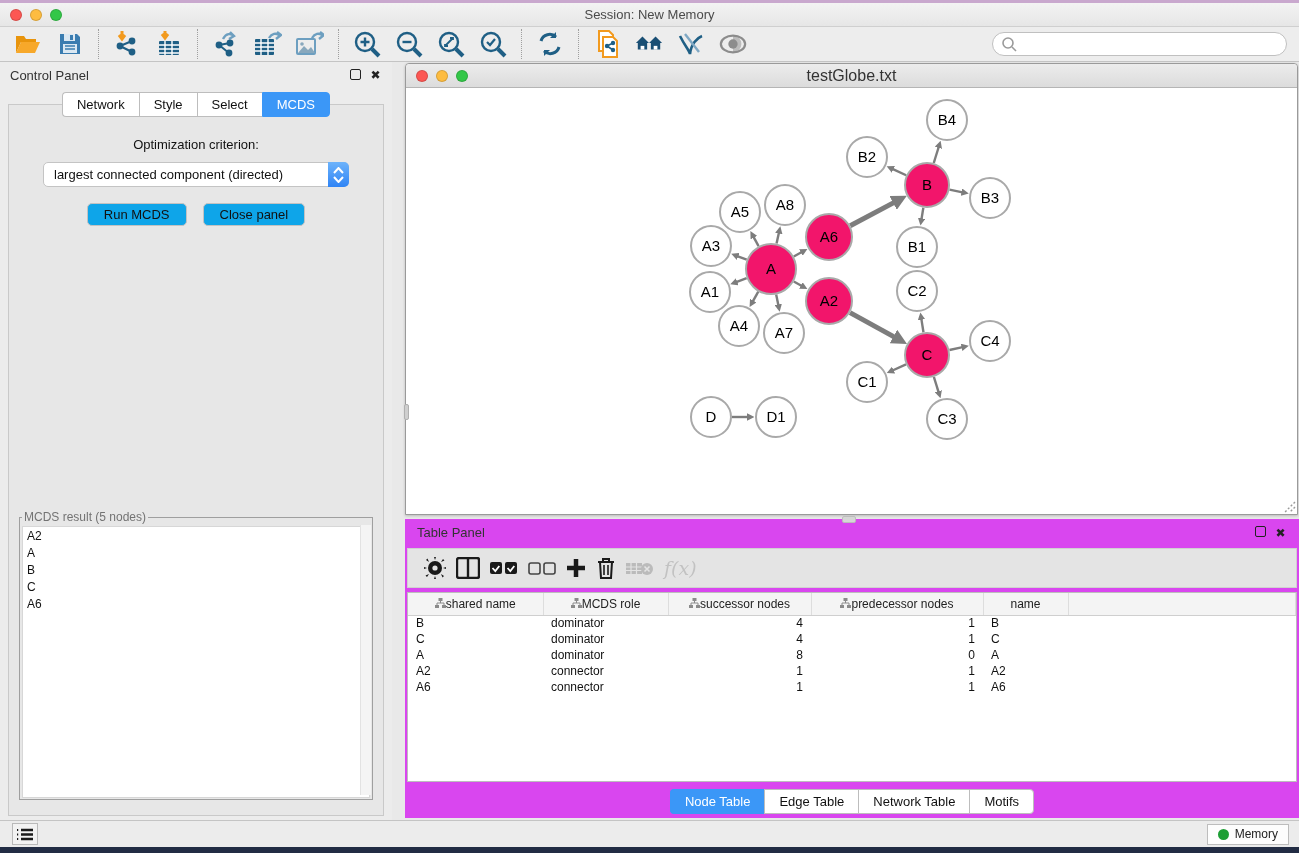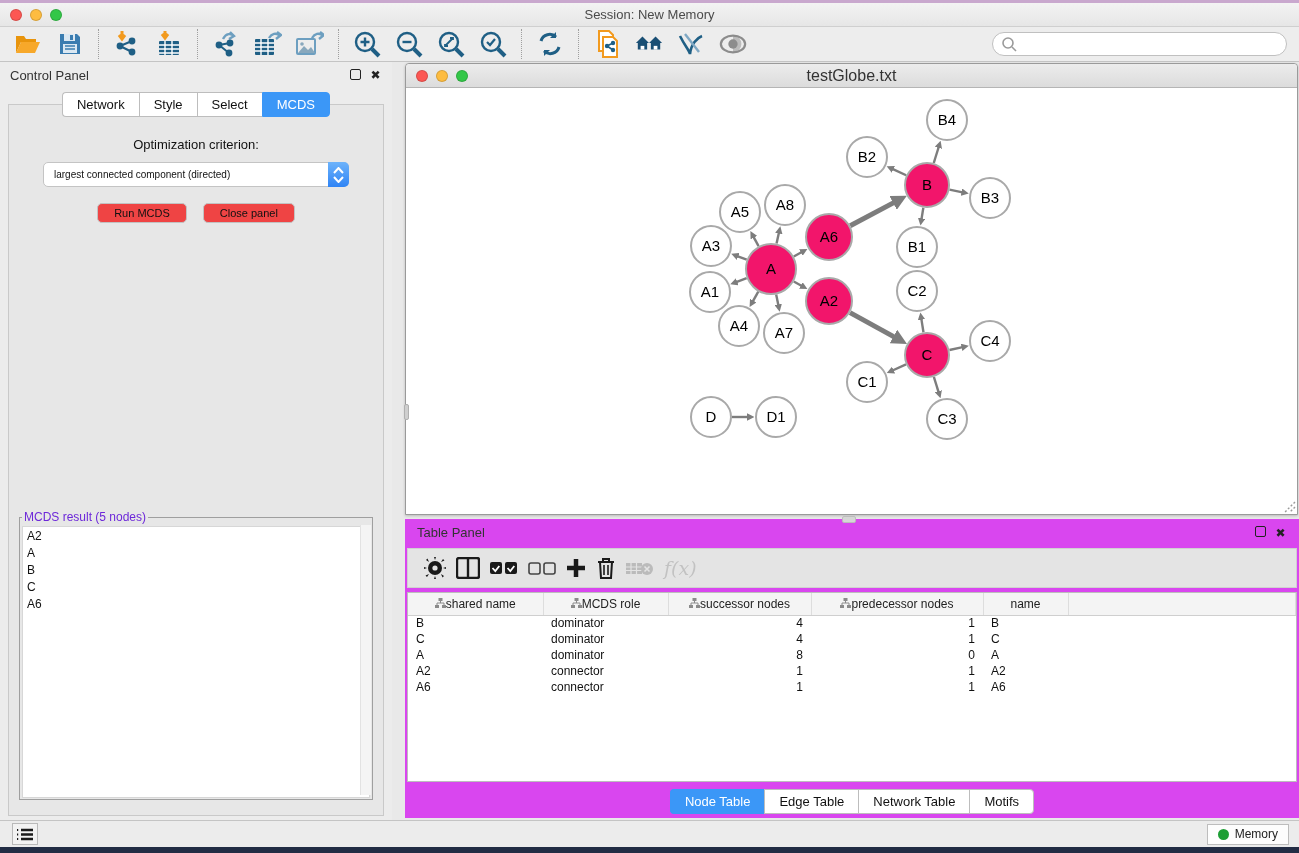--- a/index.html
+++ b/index.html
@@ -34,26 +34,26 @@
   .pbtn { width:13px; height:13px; display:flex; align-items:center; justify-content:center; font-size:12px; color:#222; cursor:pointer; }
   .pbtn.float { border:1.5px solid #222; width:11px; height:11px; border-radius:2px; }
   .cp-tabs { position:absolute; left:0; top:30px; width:392px; display:flex; justify-content:center; z-index:2; }
   .seg { border:1px solid #bdbdbd; background:#fff; padding:4px 14px; font-size:13px; color:#111; cursor:pointer; border-right:none; }
   .seg:first-child { border-radius:4px 0 0 4px; }
   .seg:last-child { border-radius:0 4px 4px 0; border-right:1px solid #bdbdbd; }
   .seg.active { background:#3b97f7; color:#fff; border-color:#3b97f7; }
   .cp-body { position:absolute; left:8px; top:42px; width:376px; height:712px; background:#e7e7e7; border:1px solid #c9c9c9; }
   .crit-label { text-align:center; margin-top:32px; font-size:13px; color:#111; }
   .combo { margin:10px auto 0; width:306px; height:25px; background:#fff; border:1px solid #c4c4c4; border-radius:5px; display:flex; align-items:center; cursor:pointer; }
-  .combo-text { flex:1; padding-left:10px; font-size:10px; color:#111; white-space:nowrap; }
+  .combo-text { flex:1; padding-left:10px; font-size:13px; color:#111; white-space:nowrap; }
   .combo-stepper { width:21px; height:25px; margin-right:-1px; background:linear-gradient(#6db3fb,#2f84f5); border-radius:0 5px 5px 0; display:flex; flex-direction:column; align-items:center; justify-content:center; gap:2px; }
   .btn-row { display:flex; justify-content:center; gap:16px; margin-top:16px; }
-  .mac-btn { background:#ef4444; border:1px solid #c2c2c2; border-radius:5px; padding:3px 16px; font-size:11px; color:#111; cursor:pointer; }
+  .mac-btn { background:#0ea5e9; border:1px solid #c2c2c2; border-radius:5px; padding:3px 16px; font-size:13px; color:#111; cursor:pointer; }
   .result-box { position:absolute; left:10px; top:405px; width:354px; height:290px; border:1px solid #9f9f9f; background:transparent; }
-  .result-box legend { font-size:12px; color:#6d28d9; margin-left:2px; padding:0 2px; }
+  .result-box legend { font-size:12px; color:#737373; margin-left:2px; padding:0 2px; }
   .result-list { position:absolute; left:2px; top:2px; width:348px; height:272px; background:#fff; border:1px solid #d7d7d7; overflow:hidden; }
   .result-item { font-size:12px; padding:1.5px 4px; color:#111; }
   .vscroll { position:absolute; right:1px; top:1px; width:11px; height:270px; background:#f4f4f4; border-left:1px solid #e2e2e2; }
 
   
   .net-window { position:absolute; left:405px; top:63px; width:893px; height:452px; border:1px solid #9a9a9a; border-radius:4px 4px 0 0; background:#fff; box-shadow:0 1px 3px rgba(0,0,0,.2); }
   .net-titlebar { height:24px; background:linear-gradient(#ececec,#dcdcdc); border-bottom:1px solid #b5b5b5; border-radius:4px 4px 0 0; display:flex; align-items:center; position:relative; }
   .net-title { position:absolute; left:0; right:0; text-align:center; font-size:16px; color:#333; }
   .net-canvas { position:relative; width:100%; height:426px; background:#fff; overflow:hidden; }
   .grip { position:absolute; right:1px; bottom:1px; width:14px; height:14px; cursor:nwse-resize; }

